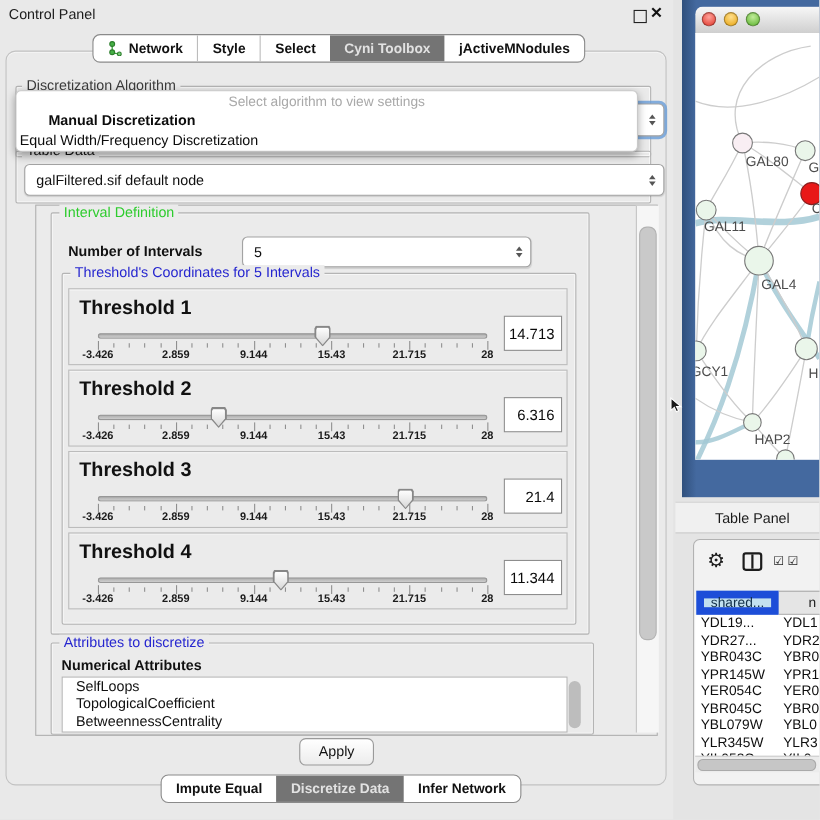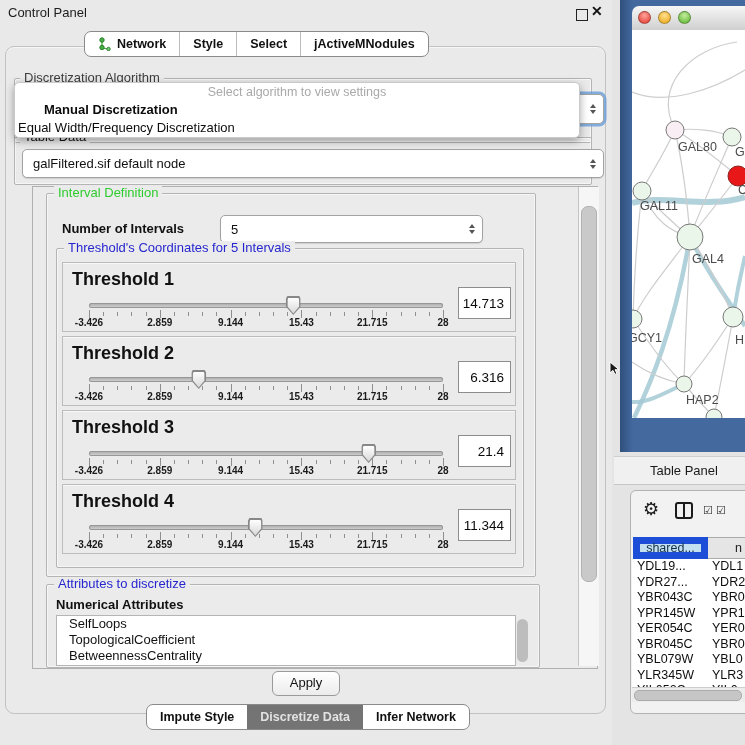--- a/index.html
+++ b/index.html
@@ -158,20 +158,23 @@
               <circle cx="4" cy="10.5" r="2.2" fill="#45b045" stroke="#2c7d2c"></circle>
               <circle cx="10.5" cy="12" r="1.7" fill="#7bd07b" stroke="#2c7d2c"></circle>
             </svg></span>
           <span>Network</span>
         </div>
         <div class="tab">
           <span>Style</span>
         </div>
         <div class="tab">
           <span>Select</span>
+        </div>
+        <div class="tab selected">
+          <span>Cyni Toolbox</span>
         </div>
         <div class="tab">
           <span>jActiveMNodules</span>
         </div>
       </div>
 
     <div class="groupbox abs" style="left:14px;top:78px;width:576px;height:63px;"></div>
     <span class="grouplabel g-gray" style="left:20px;top:71px;">Discretization Algorithm</span>
     <div class="combo focused" style="left:22px;top:94px;width:560px;height:28px;">
       <span class="stepper">
@@ -398,21 +401,21 @@
         <div class="attr-item">SelfLoops</div>
         <div class="attr-item">TopologicalCoefficient</div>
         <div class="attr-item">BetweennessCentrality</div>
       </div>
     <div class="attr-scroll-thumb abs"></div>
 
     <div id="apply-btn" class="abs">Apply</div>
 
     <div id="bottom-tabs" class="tabstrip abs">
         <div class="tab">
-          <span>Impute Style</span>
+          <span>Impute Equal</span>
         </div>
         <div class="tab selected">
           <span>Discretize Data</span>
         </div>
         <div class="tab">
           <span>Infer Network</span>
         </div>
       </div>
   </div>
 

